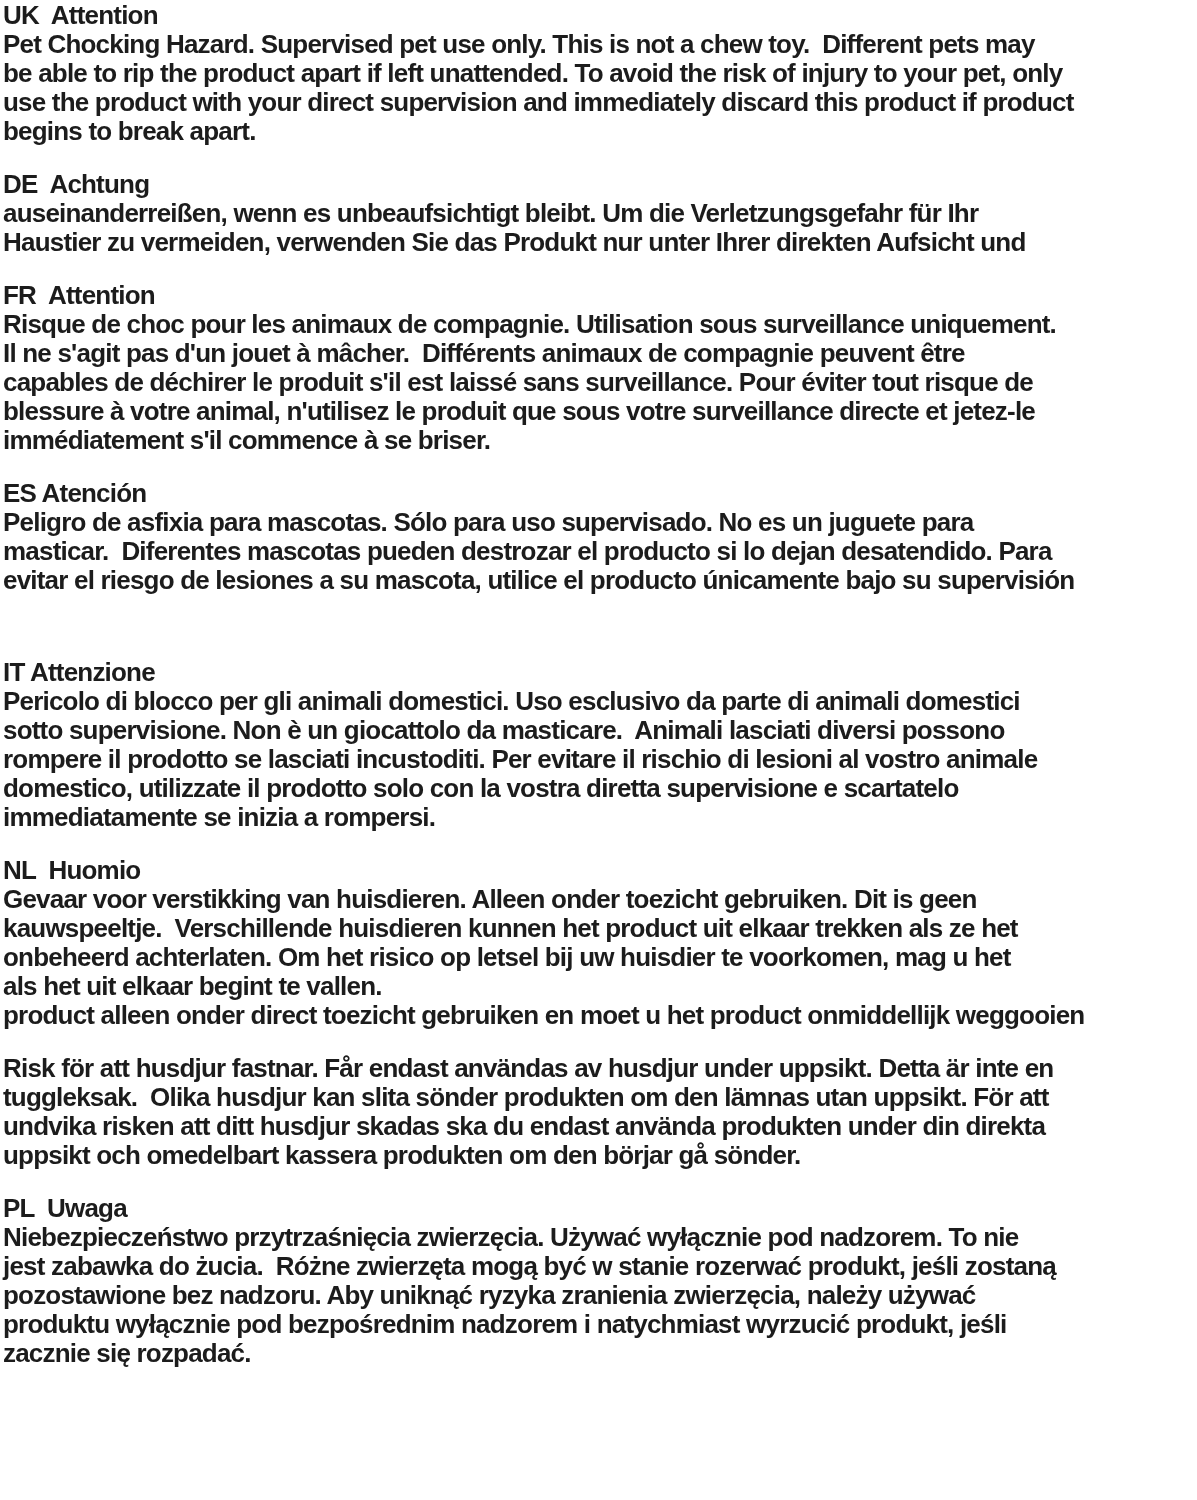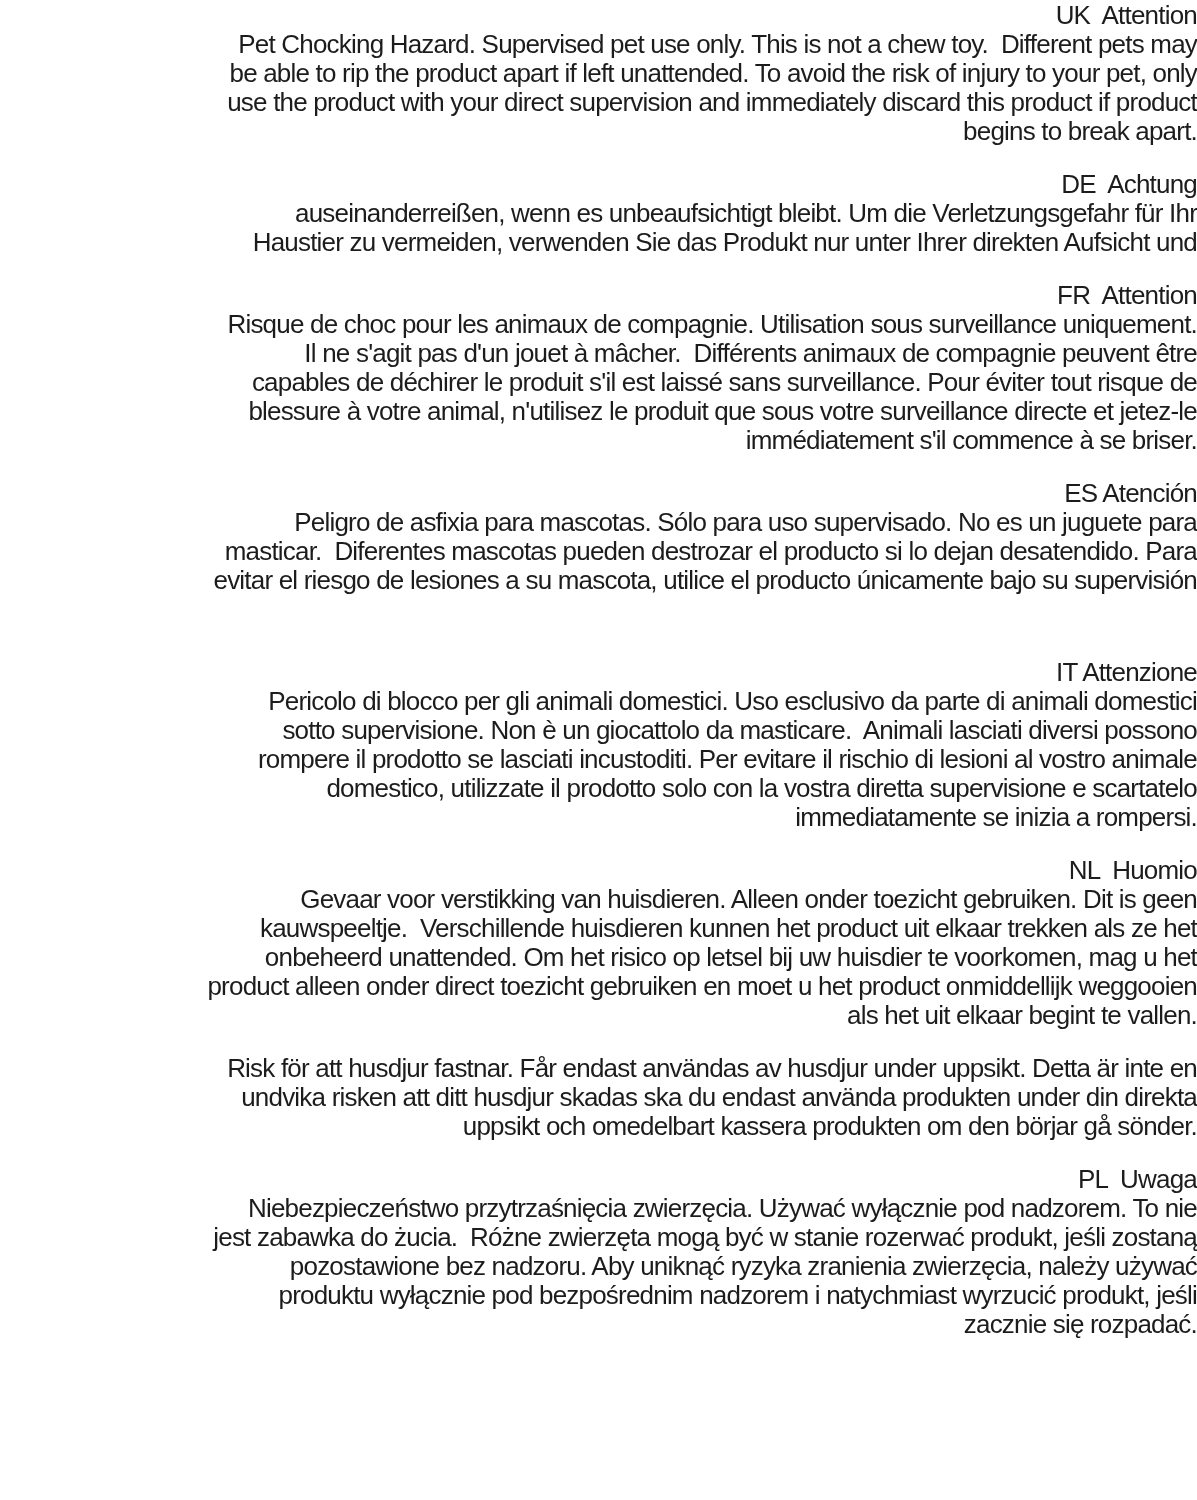--- a/index.html
+++ b/index.html
@@ -25,22 +25,21 @@
   }
   .warning-section.extra-gap {
     margin-top: 63px;
   }
   .heading,
   .line {
     font-size: 26px;
     line-height: 29px;
     letter-spacing: -0.8px;
     white-space: pre;
-    font-weight: 400;
-    text-align: right;
+    font-weight: 700;
   }
 </style>
 </head>
 <body>
 
 <main class="doc" id="sections-root">
   <section class="warning-section">
     <div class="heading">UK  Attention</div>
     <div class="section-body">
         <div class="line">Pet Chocking Hazard. Supervised pet use only. This is not a chew toy.  Different pets may</div>
@@ -87,29 +86,30 @@
         <div class="line">domestico, utilizzate il prodotto solo con la vostra diretta supervisione e scartatelo</div>
         <div class="line">immediatamente se inizia a rompersi.</div>
       </div>
   </section>
 
   <section class="warning-section">
     <div class="heading">NL  Huomio</div>
     <div class="section-body">
         <div class="line">Gevaar voor verstikking van huisdieren. Alleen onder toezicht gebruiken. Dit is geen</div>
         <div class="line">kauwspeeltje.  Verschillende huisdieren kunnen het product uit elkaar trekken als ze het</div>
-        <div class="line">onbeheerd unattended. Om het risico op letsel bij uw huisdier te voorkomen, mag u het</div>
+        <div class="line">onbeheerd achterlaten. Om het risico op letsel bij uw huisdier te voorkomen, mag u het</div>
+        <div class="line">als het uit elkaar begint te vallen.</div>
         <div class="line">product alleen onder direct toezicht gebruiken en moet u het product onmiddellijk weggooien</div>
-        <div class="line">als het uit elkaar begint te vallen.</div>
       </div>
   </section>
 
   <section class="warning-section">
     <div class="section-body">
         <div class="line">Risk för att husdjur fastnar. Får endast användas av husdjur under uppsikt. Detta är inte en</div>
+        <div class="line">tuggleksak.  Olika husdjur kan slita sönder produkten om den lämnas utan uppsikt. För att</div>
         <div class="line">undvika risken att ditt husdjur skadas ska du endast använda produkten under din direkta</div>
         <div class="line">uppsikt och omedelbart kassera produkten om den börjar gå sönder.</div>
       </div>
   </section>
 
   <section class="warning-section">
     <div class="heading">PL  Uwaga</div>
     <div class="section-body">
         <div class="line">Niebezpieczeństwo przytrzaśnięcia zwierzęcia. Używać wyłącznie pod nadzorem. To nie</div>
         <div class="line">jest zabawka do żucia.  Różne zwierzęta mogą być w stanie rozerwać produkt, jeśli zostaną</div>

